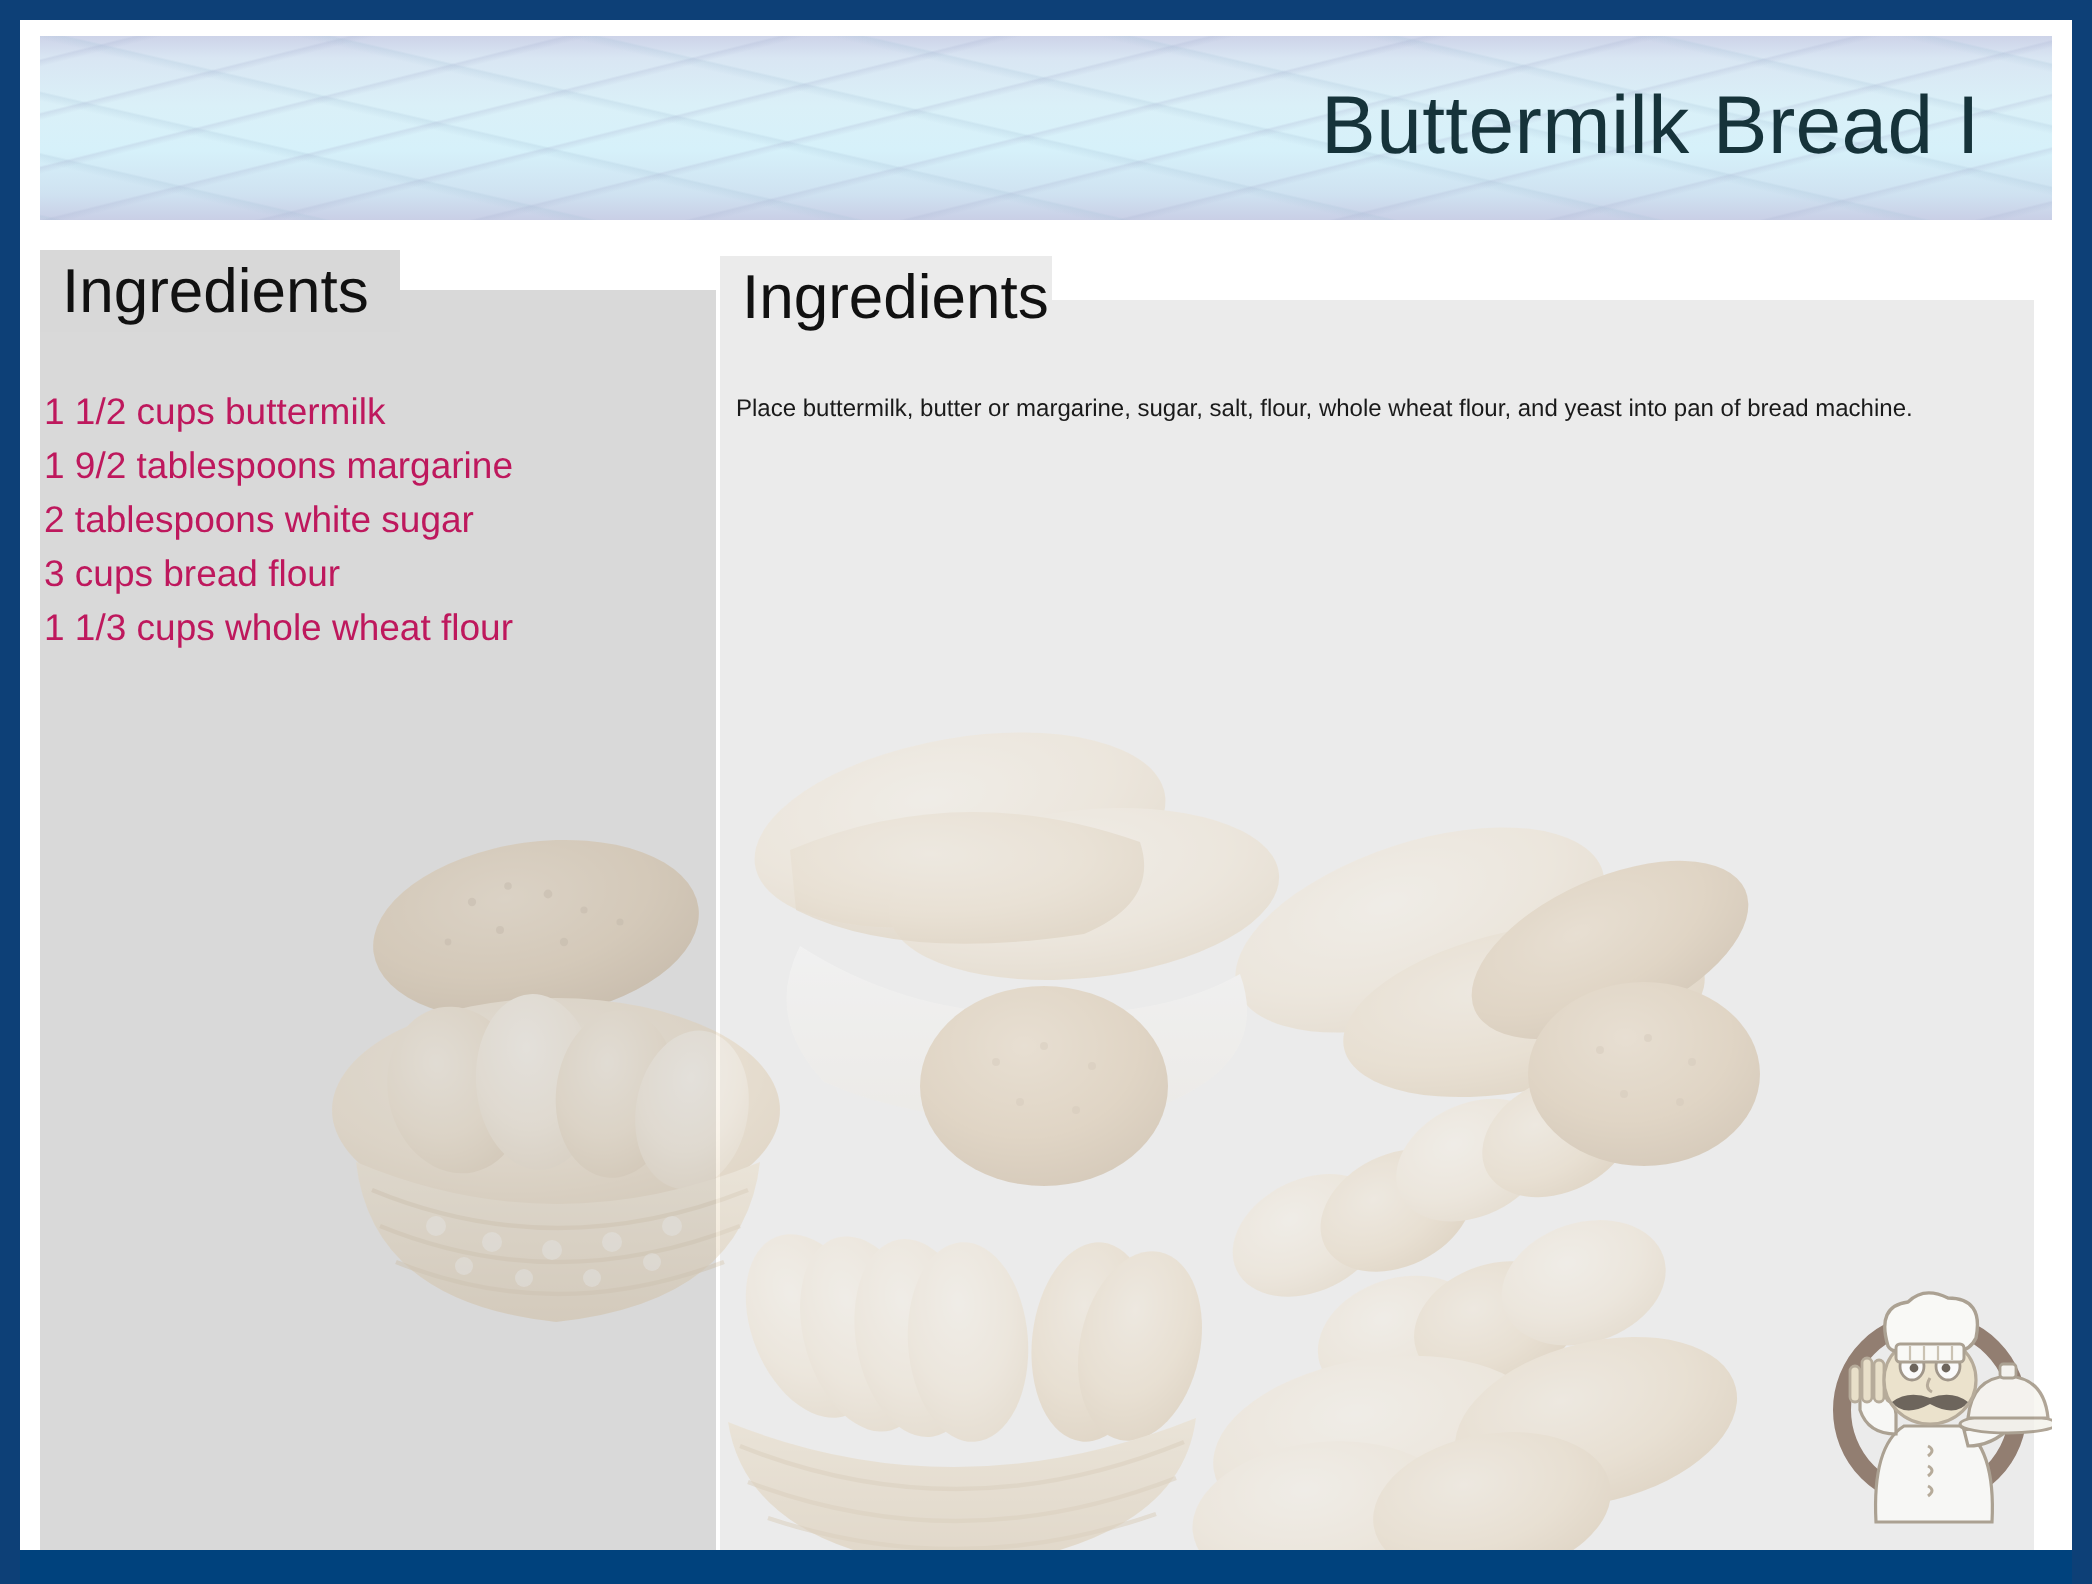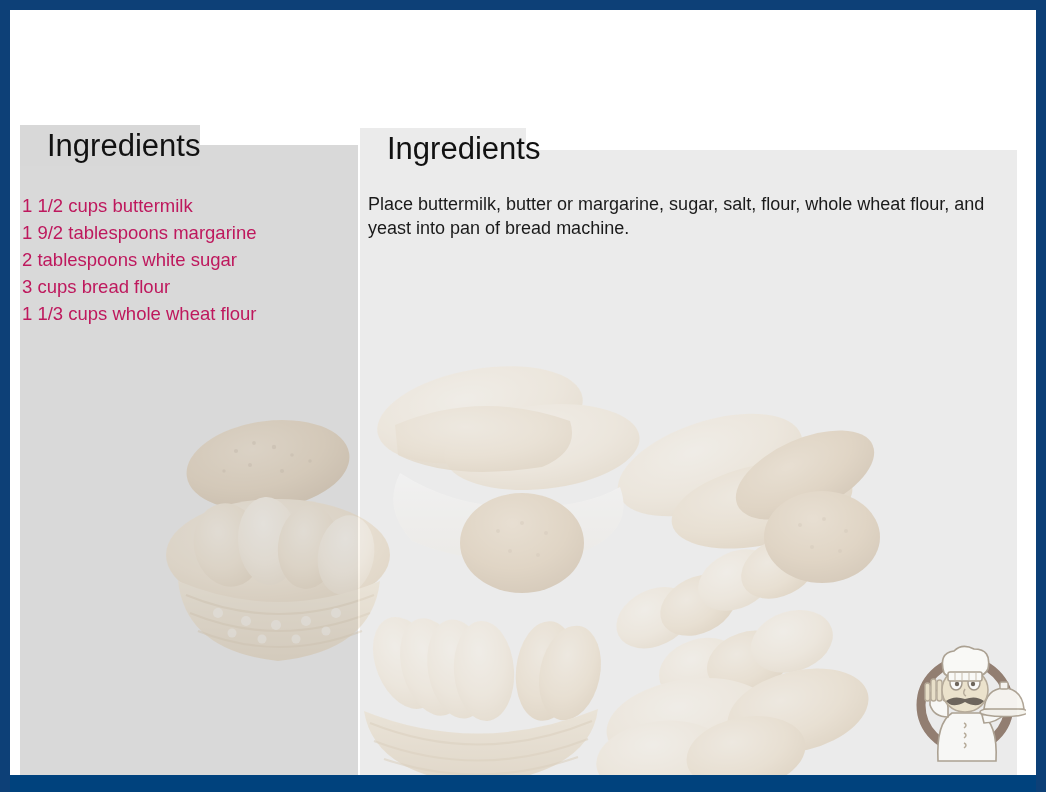--- a/index.html
+++ b/index.html
@@ -113,21 +113,20 @@
     width: 166px;
     height: 41px;
     background: #ebebeb;
   }
   .tab-label {
     font-size: 31px;
     color: #111111;
     padding-left: 11px;
     line-height: 1;
     white-space: nowrap;
-    margin-left: 16px;
   }
 
   
   .ingredient-list {
     position: absolute;
     left: 22px;
     top: 192px;
     width: 330px;
     z-index: 10;
   }
@@ -139,21 +138,21 @@
   }
 
   .directions-body {
     position: absolute;
     left: 368px;
     top: 192px;
     width: 648px;
     z-index: 10;
   }
   .direction-para {
-    font-size: 18px;
+    font-size: 12px;
     line-height: 24px;
     color: #1a1a1a;
     margin: 0 0 24px 0;
   }
   .direction-para:last-child { margin-bottom: 0; }
 
   
   .bread-photo {
     position: absolute;
     left: 150px;
@@ -176,20 +175,23 @@
     z-index: 12;
     opacity: 0.78;
   }
   .chef-logo svg { display: block; width: 100%; height: 100%; }
 </style>
 </head>
 <body>
 
 <div class="slide">
 
+  <div class="banner">
+    <div class="banner-title">Buttermilk Bread I</div>
+  </div>
 
   <div class="panel ingredients-panel"></div>
   <div class="panel directions-panel"></div>
 
   <div class="bread-photo">
     <svg viewBox="0 0 730 420" xmlns="http://www.w3.org/2000/svg">
       <defs>
         <radialGradient id="crustA" cx="40%" cy="32%" r="72%">
           <stop offset="0%" stop-color="#f3e3c8"></stop>
           <stop offset="62%" stop-color="#e2c79c"></stop>

